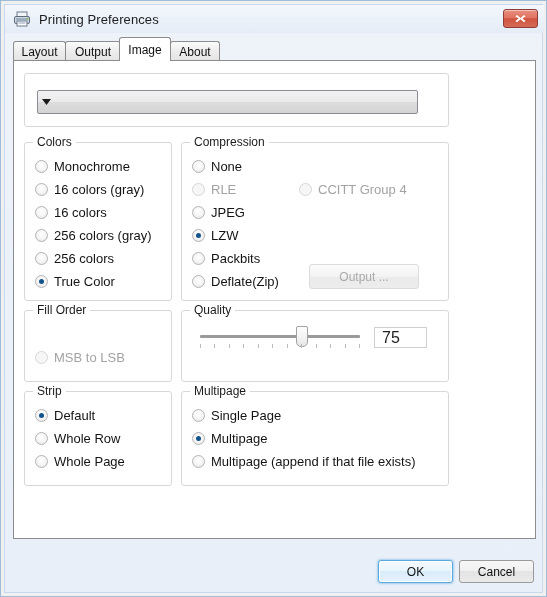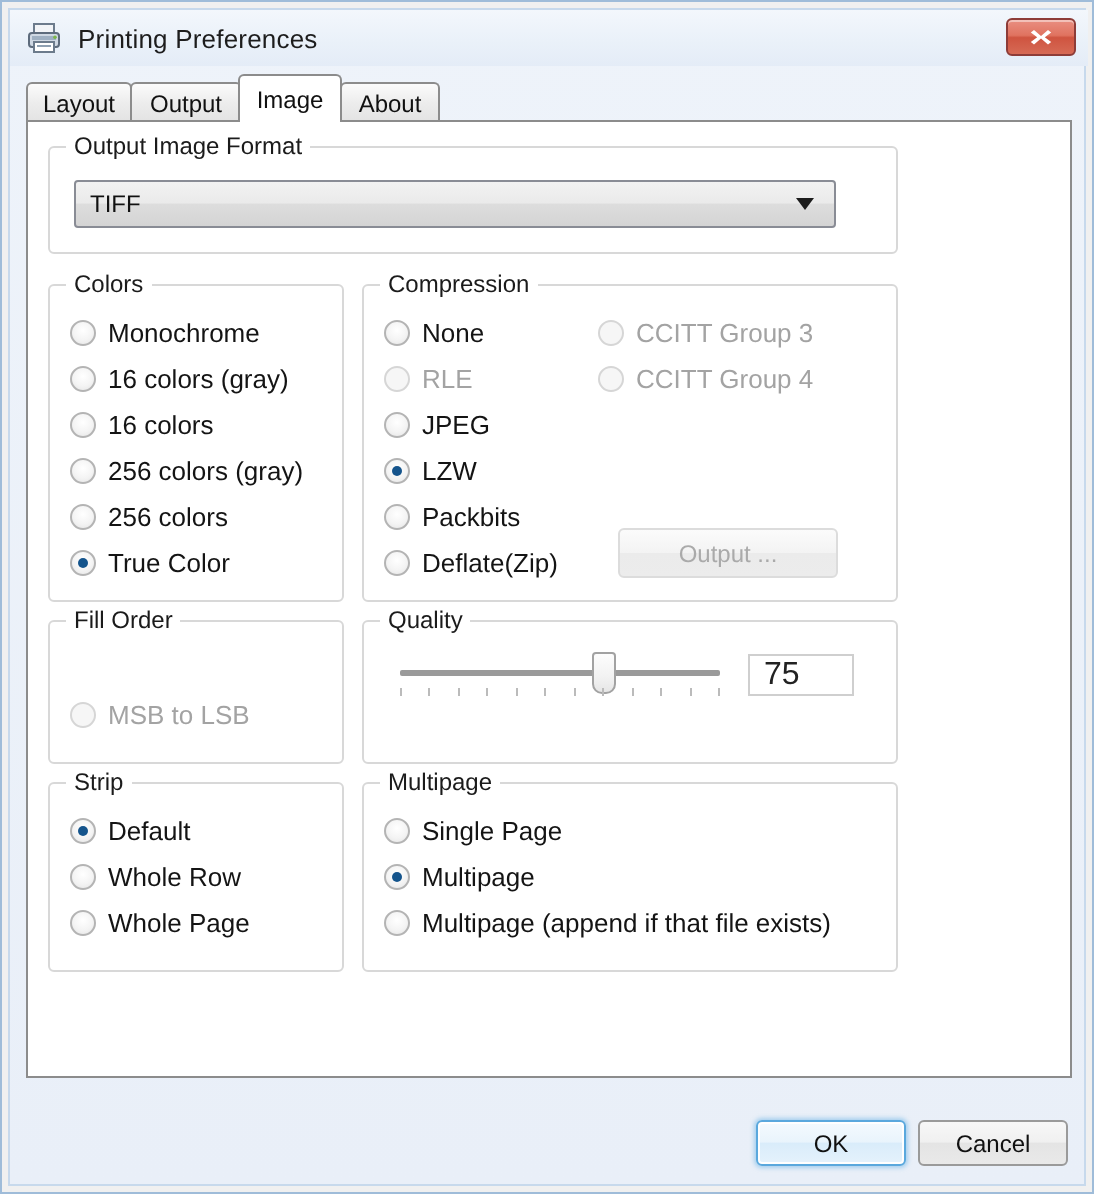--- a/index.html
+++ b/index.html
@@ -312,23 +312,21 @@
         <svg width="13" height="11" viewBox="0 0 13 11">
           <path d="M3 2 L6.5 5 L10 2 L11.6 3.2 L8.4 5.6 L11.6 8 L10 9.2 L6.5 6.3 L3 9.2 L1.4 8 L4.6 5.6 L1.4 3.2 Z" fill="#ffffff"></path>
         </svg>
       </span>
     </div>
   </div>
 
   <div id="tabpage">
 
     <div class="group" style="left:10px;top:12px;width:425px;height:54px;">
-      <span class="caption">Output Image Format</span>
       <div id="format-combo">
-        <span class="combo-value">TIFF</span>
         <span class="combo-arrow">
           <svg width="9" height="6" viewBox="0 0 9 6">
               <path d="M0 0 L9 0 L4.5 6 Z" fill="#1c1c1c"></path>
             </svg>
         </span>
       </div>
     </div>
 
     <div class="group" style="left:10px;top:81px;width:148px;height:159px;">
       <span class="caption">Colors</span>
@@ -380,24 +378,20 @@
       </div>
       <div class="radio" style="left:10px;top:107px;">
         <span class="dot"></span>
         <span class="lbl">Packbits</span>
       </div>
       <div class="radio" style="left:10px;top:130px;">
         <span class="dot"></span>
         <span class="lbl">Deflate(Zip)</span>
       </div>
 
-      <div class="radio disabled" style="left:117px;top:15px;">
-        <span class="dot"></span>
-        <span class="lbl">CCITT Group 3</span>
-      </div>
       <div class="radio disabled" style="left:117px;top:38px;">
         <span class="dot"></span>
         <span class="lbl">CCITT Group 4</span>
       </div>
 
       <div id="options-button" style="left:127px;top:121px;width:110px;height:25px;">
         <span>Output ...</span>
       </div>
     </div>
 

